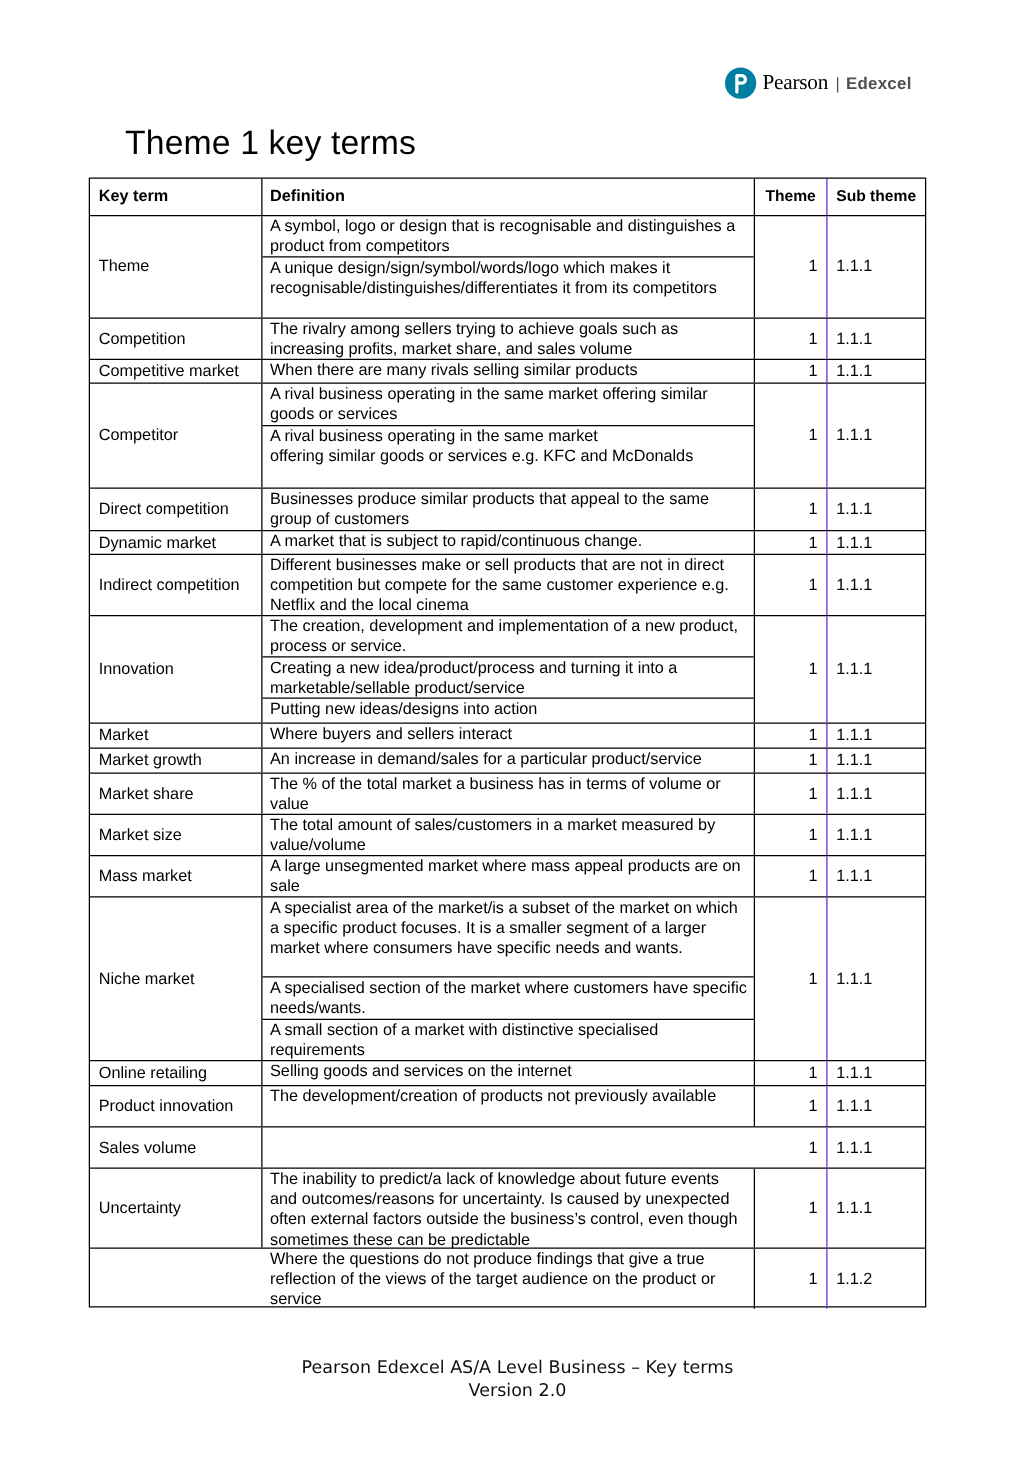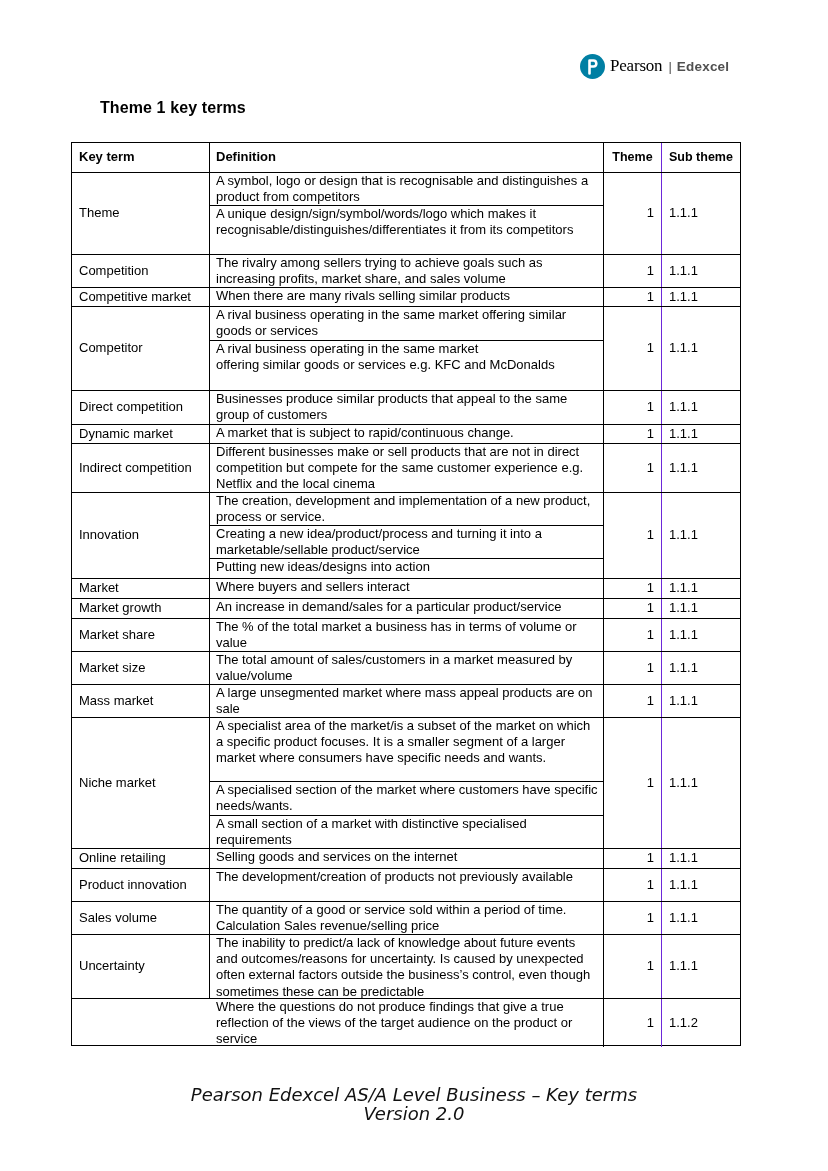--- a/index.html
+++ b/index.html
@@ -18,21 +18,21 @@
   .logo-mark svg { position: absolute; left: 0; top: 0; }
   .logo-brand {
     font-family: "Liberation Serif", serif; font-size: 17px; color: #000000;
     letter-spacing: -0.2px;
   }
   .logo-sep { color: #505050; font-size: 13px; margin: 0 5px 0 6px; }
   .logo-sub { font-family: "Liberation Sans", sans-serif; font-size: 13.5px; color: #505050; font-weight: bold; letter-spacing: 0.2px; }
 
   .title {
     position: absolute; left: 100px; top: 99px; margin: 0;
-    font-size: 16px; font-weight: bold; letter-spacing: 0.1px;
+    font-size: 27px; font-weight: normal; letter-spacing: 0.1px;
   }
 
   .tbl {
     position: absolute; left: 71px; top: 142px; width: 670px; height: 904px;
     border: 1px solid #000; box-sizing: border-box;
   }
   .row { position: absolute; left: 0; width: 668px; border-bottom: 1px solid #000; box-sizing: border-box; }
   .row:last-child { border-bottom: none; }
   .cell { position: absolute; top: 0; bottom: 0; box-sizing: border-box; font-size: 13px; line-height: 16.2px; }
   .c-term { left: 0; width: 138px; padding-left: 7px; display: flex; align-items: center; border-right: 1px solid #000; }
@@ -41,21 +41,21 @@
   .c-sub { left: 590px; width: 78px; padding-left: 7px; display: flex; align-items: center; }
   .def-part { position: absolute; left: 0; right: 0; padding-left: 6px; padding-right: 4px; box-sizing: border-box; }
   .def-part.divided { border-bottom: 1px solid #000; }
   .hdr .cell { font-weight: bold; }
   .hdr .c-def { padding-left: 6px; display: flex; align-items: center; }
   .hdr .c-theme { justify-content: center; padding-right: 0; font-size: 12.5px; }
   .hdr .c-sub { font-size: 12.5px; line-height: 13px; align-items: center; }
 
   .footer {
     position: absolute; left: 0; width: 828px; top: 1085px; text-align: center;
-    font-family: "DejaVu Sans", sans-serif; font-size: 18px; line-height: 19px; color: #111; font-style: italic;
+    font-family: "DejaVu Sans", sans-serif; font-size: 14px; line-height: 19px; color: #111;
   }
 </style>
 </head>
 <body>
 
 <div class="logo">
   <div class="logo-mark">
     <svg width="25" height="25" viewBox="0 0 25 25">
       <path d="M9.5 6.5 L9.5 19.5 M9.5 6.5 L13.5 6.5 C17 6.5 17.5 12.5 13.5 12.5 L11 12.5" stroke="#fff" stroke-width="2.6" fill="none" stroke-linecap="round"></path>
     </svg>
@@ -204,24 +204,20 @@
     <div class="row" style="top: 726px; height: 33px;">
       <div class="cell c-term">Product innovation</div>
       <div class="cell c-def">
         <div class="def-part" style="top: 0px; height: 33px; white-space: pre-line;">The development/creation of products not previously available</div>
       </div>
       <div class="cell c-theme">1</div>
       <div class="cell c-sub">1.1.1</div>
     </div>
     <div class="row" style="top: 759px; height: 33px;">
       <div class="cell c-term">Sales volume</div>
-      <div class="cell c-def">
-        <div class="def-part" style="top: 0px; height: 33px; white-space: pre-line;">The quantity of a good or service sold within a period of time.
-Calculation Sales revenue/selling price</div>
-      </div>
       <div class="cell c-theme">1</div>
       <div class="cell c-sub">1.1.1</div>
     </div>
     <div class="row" style="top: 792px; height: 64px;">
       <div class="cell c-term">Uncertainty</div>
       <div class="cell c-def">
         <div class="def-part" style="top: 0px; height: 64px; white-space: pre-line;">The inability to predict/a lack of knowledge about future events and outcomes/reasons for uncertainty. Is caused by unexpected often external factors outside the business’s control, even though sometimes these can be predictable</div>
       </div>
       <div class="cell c-theme">1</div>
       <div class="cell c-sub">1.1.1</div>

